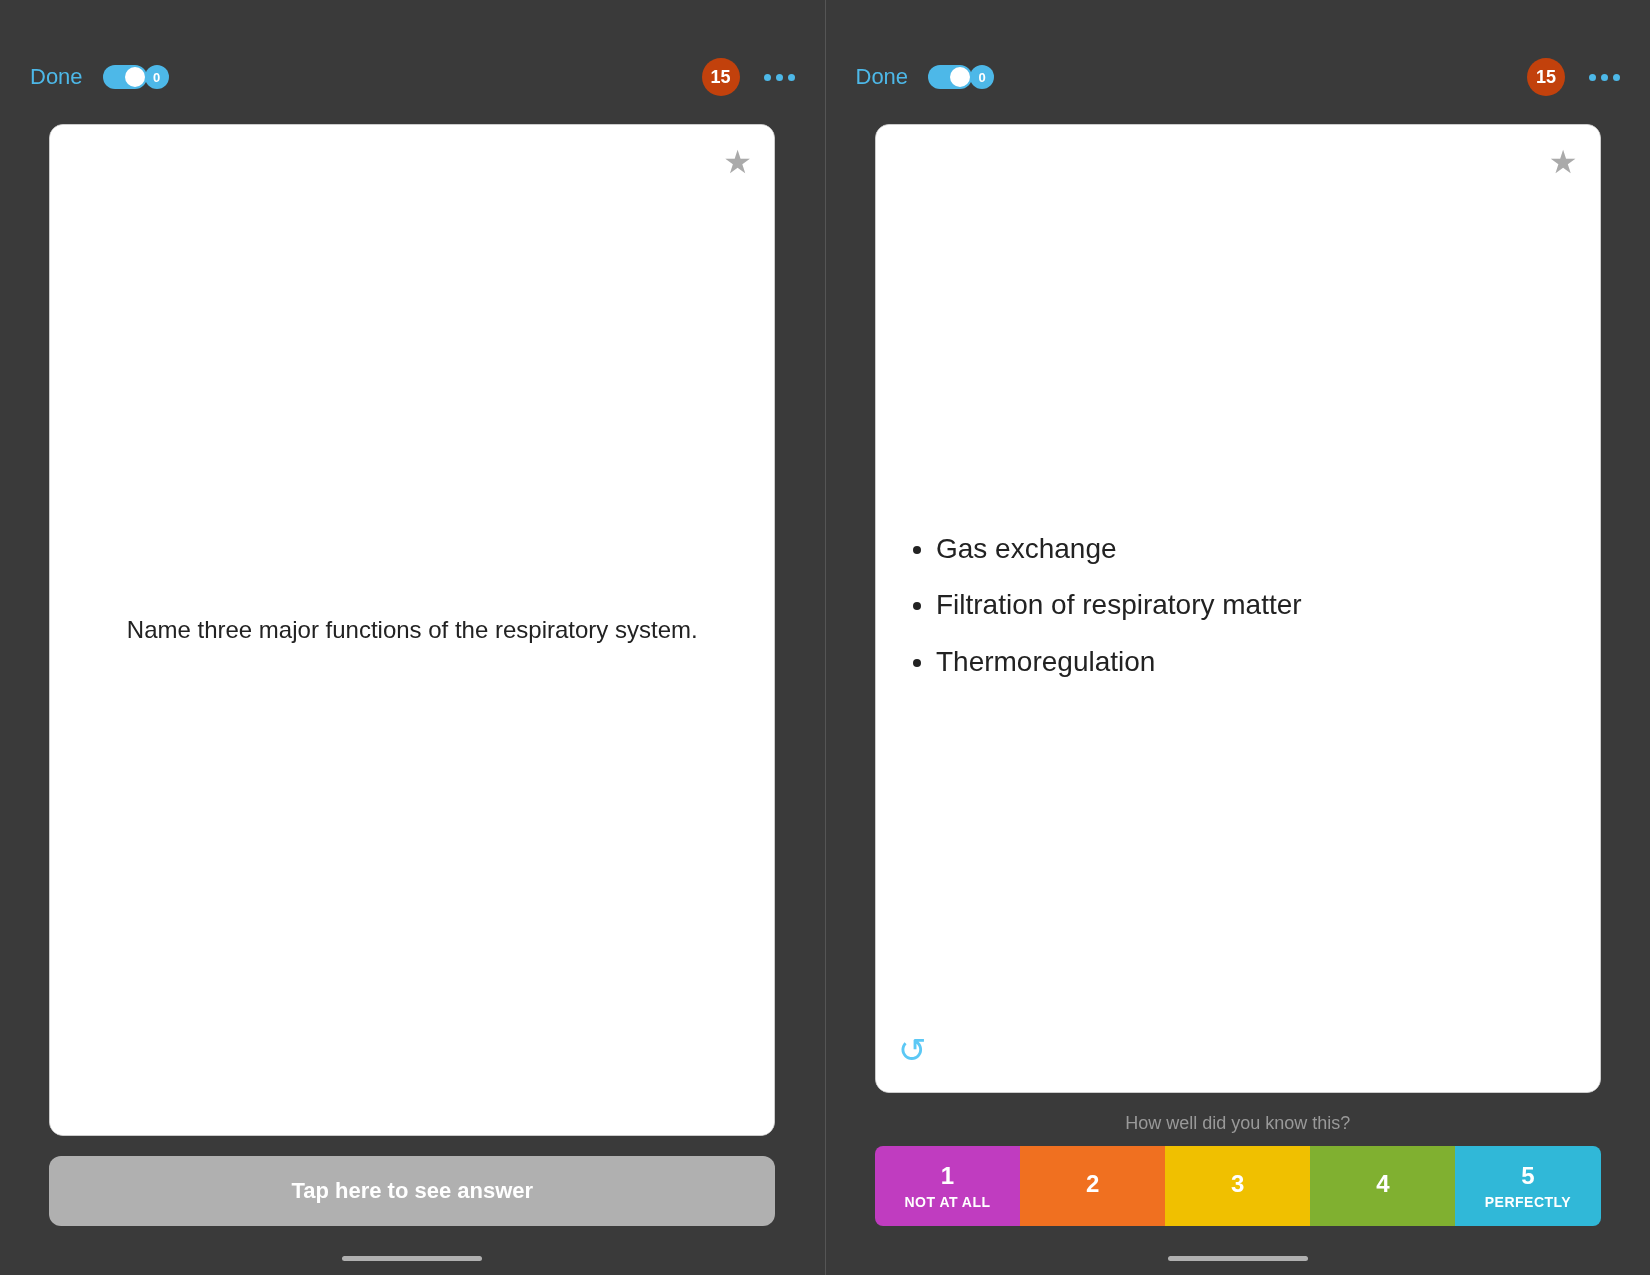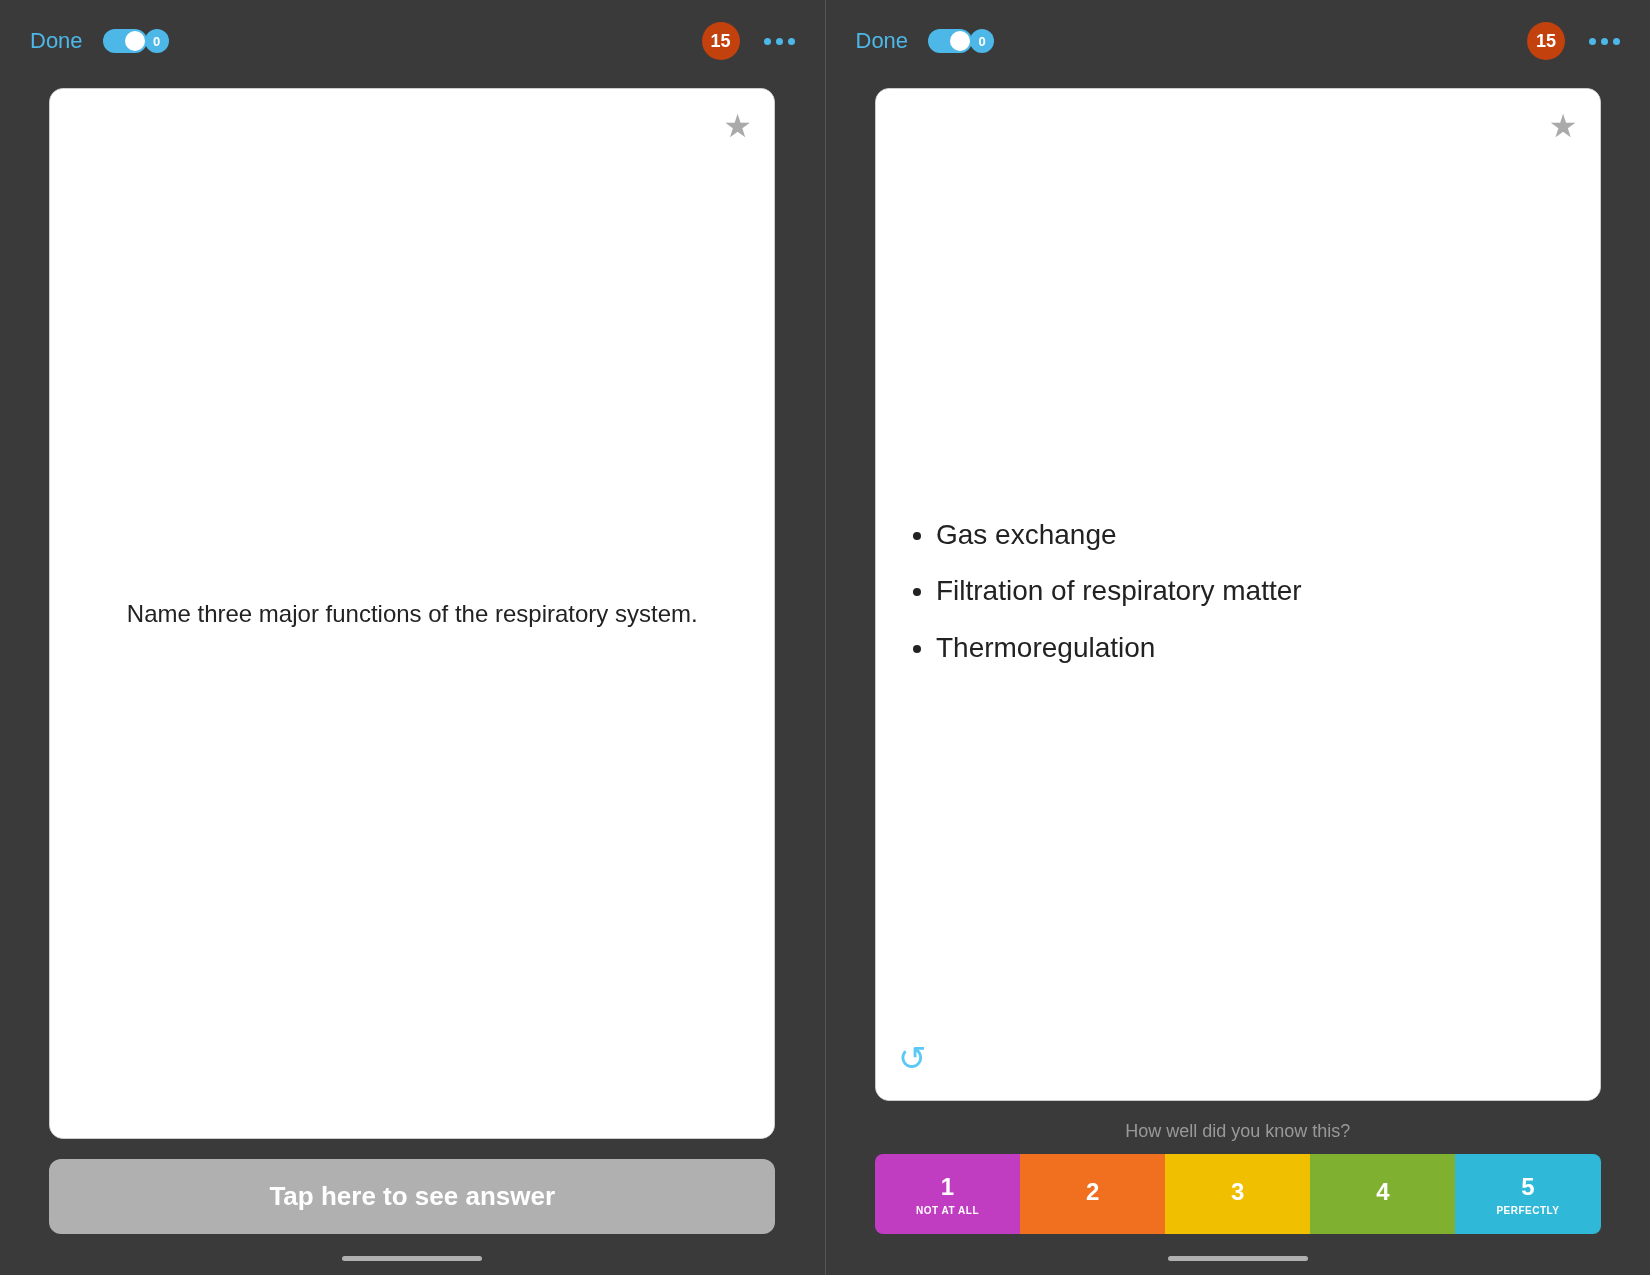--- a/index.html
+++ b/index.html
@@ -22,20 +22,21 @@
       position: relative;
     }
 
     
     .top-bar {
       width: 100%;
       display: flex;
       align-items: center;
       padding: 22px 30px 18px 30px;
       gap: 12px;
+      margin-top: 36px;
     }
 
     .done-btn {
       color: #4db8e8;
       font-size: 22px;
       font-weight: 400;
       cursor: pointer;
       margin-right: 8px;
     }
 
@@ -173,31 +174,31 @@
       bottom: 22px;
       left: 22px;
       font-size: 34px;
       color: #5bc8f5;
       cursor: pointer;
     }
 
     
     .bottom-area {
       width: 88%;
-      margin-bottom: 22px;
+      margin-bottom: 30px;
     }
 
     .tap-btn {
       width: 100%;
       padding: 22px;
       background: #b0b0b0;
       border-radius: 12px;
       border: none;
       color: #fff;
-      font-size: 26px;
+      font-size: 22px;
       font-weight: 600;
       cursor: pointer;
       text-align: center;
     }
 
     .how-well-label {
       text-align: center;
       color: #999;
       font-size: 18px;
       margin-bottom: 12px;
@@ -223,21 +224,21 @@
       gap: 4px;
     }
 
     .rating-num {
       font-size: 24px;
       font-weight: 700;
       color: #fff;
     }
 
     .rating-label {
-      font-size: 10px;
+      font-size: 14px;
       font-weight: 700;
       color: #fff;
       letter-spacing: 0.5px;
     }
 
     
     .home-indicator {
       width: 140px;
       height: 5px;
       background: #fff;

